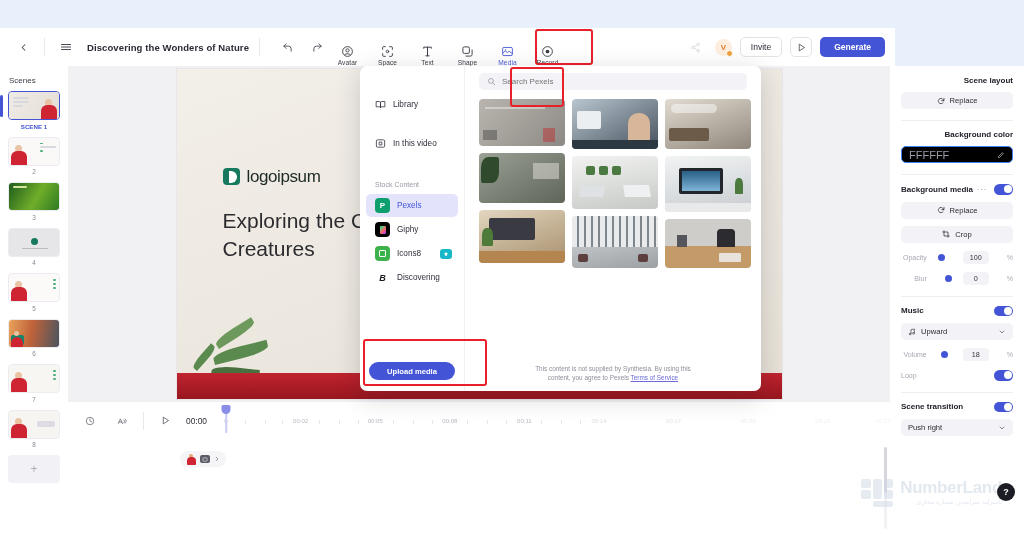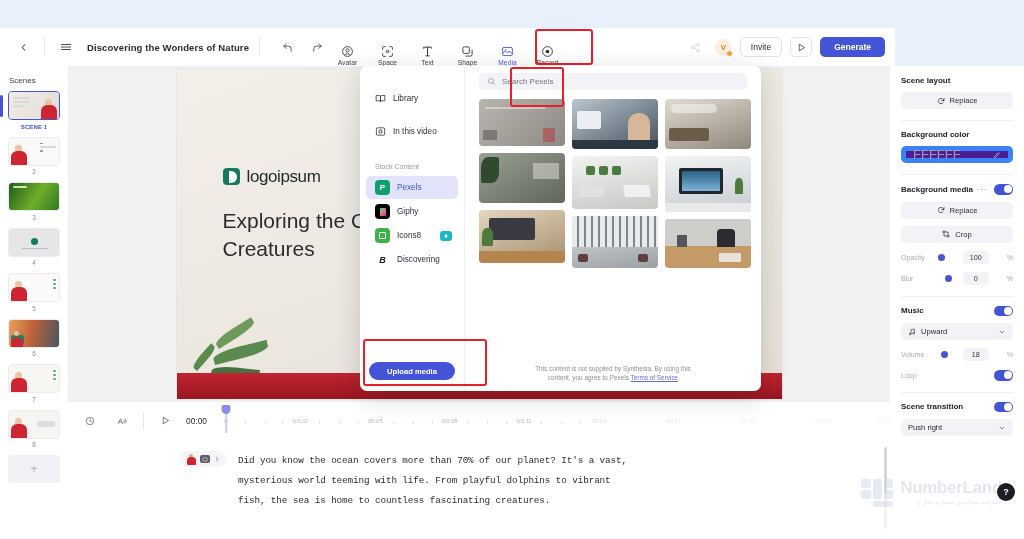--- a/index.html
+++ b/index.html
@@ -142,21 +142,21 @@
   }
 
   
   .media-panel {
     position: absolute; left: 360px; top: 66px; width: 401px; height: 325px;
     background: #ffffff; border-radius: 7px; box-shadow: 0 6px 26px rgba(20,20,40,.18);
     display: flex; overflow: hidden; z-index: 40;
   }
   .mp-left { width: 105px; border-right: 1px solid #f0f0f4; padding: 10px 0 0 0; position: relative; }
   .mp-nav-item {
-    display: flex; align-items: center; gap: 7px; padding: 5px 9px; margin: 12px 6px;
+    display: flex; align-items: center; gap: 7px; padding: 5px 9px; margin: 18px 6px;
     font-size: 8.2px; color: #2f2f3a; border-radius: 5px; cursor: pointer;
   }
   .mp-sec-title { font-size: 7px; color: #9a9aa5; padding: 9px 0 5px 15px; }
   .mp-stock-item {
     display: flex; align-items: center; gap: 7px; padding: 4px 9px; margin: 1px 6px;
     font-size: 8.2px; color: #2f2f3a; border-radius: 5px; cursor: pointer; position: relative;
   }
   .mp-stock-item.active { background: #e3e4fb; color: #4355d6; }
   .stock-ico { width: 15px; height: 15px; border-radius: 4px; display:flex;align-items:center;justify-content:center;
                font-size: 8px; font-weight: 700; color: #fff; }
@@ -198,34 +198,34 @@
   .ph { width: 100%; border-radius: 4px; margin-bottom: 7px; break-inside: avoid; overflow:hidden; position: relative; }
   .mp-footer {
     padding: 6px 14px 8px 14px; text-align: center;
     font-size: 6.4px; color: #8e8e99; line-height: 1.5;
   }
   .mp-footer a { color: #6b6bd8; text-decoration: underline; }
 
   
   .rpanel {
     position: absolute; right: 0; top: 66px; width: 134px; height: 473px;
-    background: #fff; padding: 10px 11px 0 11px; z-index: 20;
+    background: #fff; padding: 10px 11px 0 11px; z-index: 20; text-align: right;
   }
   .rp-title { font-size: 8px; font-weight: 700; color: #22222c; }
   .rp-row { display: flex; align-items: center; justify-content: space-between; }
   .rp-btn {
     height: 17px; background: #f3f3f7; border-radius: 5px; display: flex;
     align-items: center; justify-content: center; gap: 5px; font-size: 7.6px;
     color: #2a2a35; margin-top: 7px; cursor: pointer;
   }
   .rp-sep { height: 1px; background: #efeff3; margin: 11px 0 9px; }
   .rp-field {
-    height: 17px; background: #4c1d95; border: 5px solid #3b82f6; border-radius: 5px;
+    height: 17px; background: #000000; border: 1px solid #3b82f6; border-radius: 5px;
     display: flex; align-items: center; justify-content: space-between;
-    padding: 0 7px; font-size: 13px; color: #9d9daa; margin-top: 7px;
+    padding: 0 7px; font-size: 11px; color: #9d9daa; margin-top: 7px;
   }
   .toggle {
     width: 19px; height: 10.5px; border-radius: 6px; background: #4355d6; position: relative; cursor: pointer;
   }
   .toggle::after {
     content: ""; position: absolute; right: 1.2px; top: 1.2px; width: 8px; height: 8px;
     border-radius: 50%; background: #fff;
   }
   .slider-row { display: flex; align-items: center; gap: 18px; margin-top: 8px; }
   .sl-label { font-size: 7px; color: #a8a8b4; width: 26px; }
@@ -844,23 +844,20 @@
         <span class="mini-ico">
           <svg width="6" height="5" viewBox="0 0 24 24" fill="none" stroke="#fff" stroke-width="2.6">
               <rect x="2" y="4" width="20" height="16" rx="2"></rect>
             </svg>
         </span>
         <svg width="6" height="6" viewBox="0 0 24 24" fill="none" stroke="#6a6a76" stroke-width="2.6" stroke-linecap="round">
             <polyline points="9 5 16 12 9 19"></polyline>
           </svg>
       </div>
     </div>
-    <div class="script-text">Did you know the ocean covers more than 70% of our planet? It's a vast,
-mysterious world teeming with life. From playful dolphins to vibrant
-fish, the sea is home to countless fascinating creatures.</div>
     <div class="script-scroll"></div>
   </div>
 
   <div class="watermark">
     <div class="wm-mark">
       <i style="left:0;top:2px;width:10px;height:9px"></i>
       <i style="left:0;top:13px;width:10px;height:9px"></i>
       <i style="left:12px;top:2px;width:9px;height:20px"></i>
       <i style="left:12px;top:24px;width:20px;height:6px"></i>
       <i style="left:23px;top:2px;width:9px;height:9px"></i>

